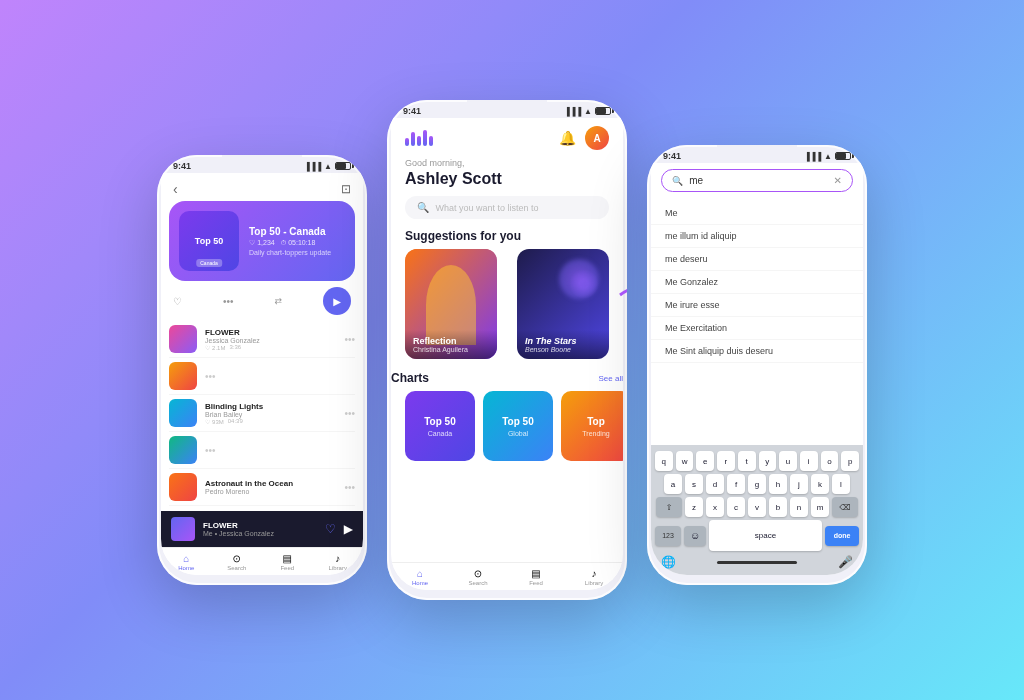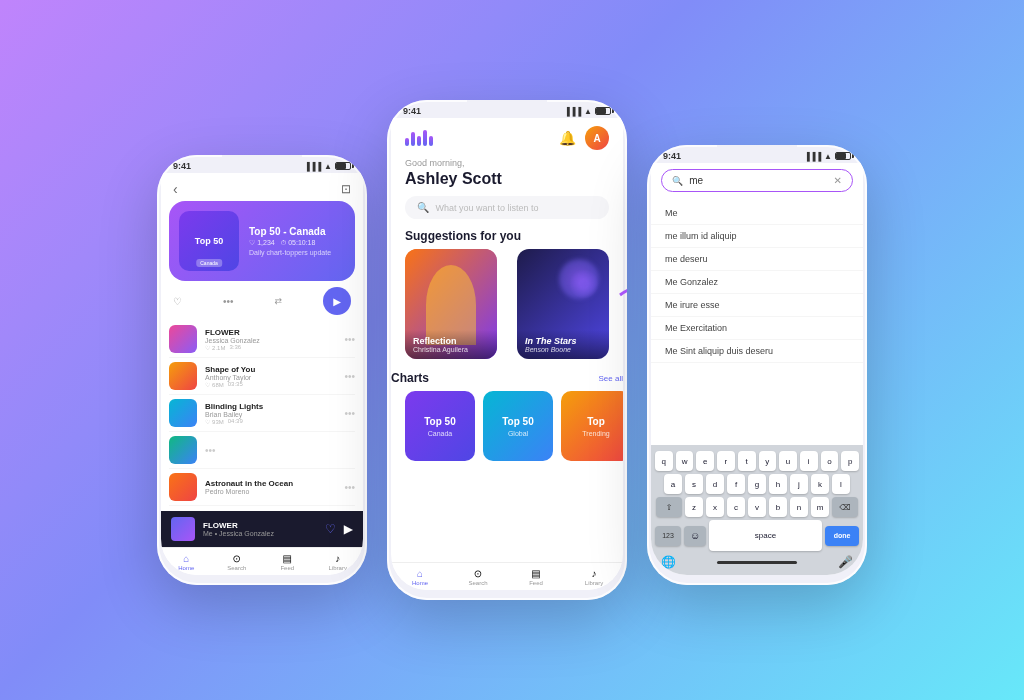--- a/index.html
+++ b/index.html
@@ -704,28 +704,20 @@
             <div class="track-artist">Jessica Gonzalez</div>
             <div class="track-stats">
               <span>♡ 2.1M</span>
                 <span>3:36</span>
             </div>
           </div>
           <span class="track-more">•••</span>
         </div>
         <div class="track-item">
           <div class="track-thumb track-thumb-shape"></div>
-          <div class="track-info">
-            <div class="track-name">Shape of You</div>
-            <div class="track-artist">Anthony Taylor</div>
-            <div class="track-stats">
-              <span>♡ 68M</span>
-                <span>03:35</span>
-            </div>
-          </div>
           <span class="track-more">•••</span>
         </div>
         <div class="track-item">
           <div class="track-thumb track-thumb-blinding"></div>
           <div class="track-info">
             <div class="track-name">Blinding Lights</div>
             <div class="track-artist">Brian Bailey</div>
             <div class="track-stats">
               <span>♡ 93M</span>
                 <span>04:39</span>

